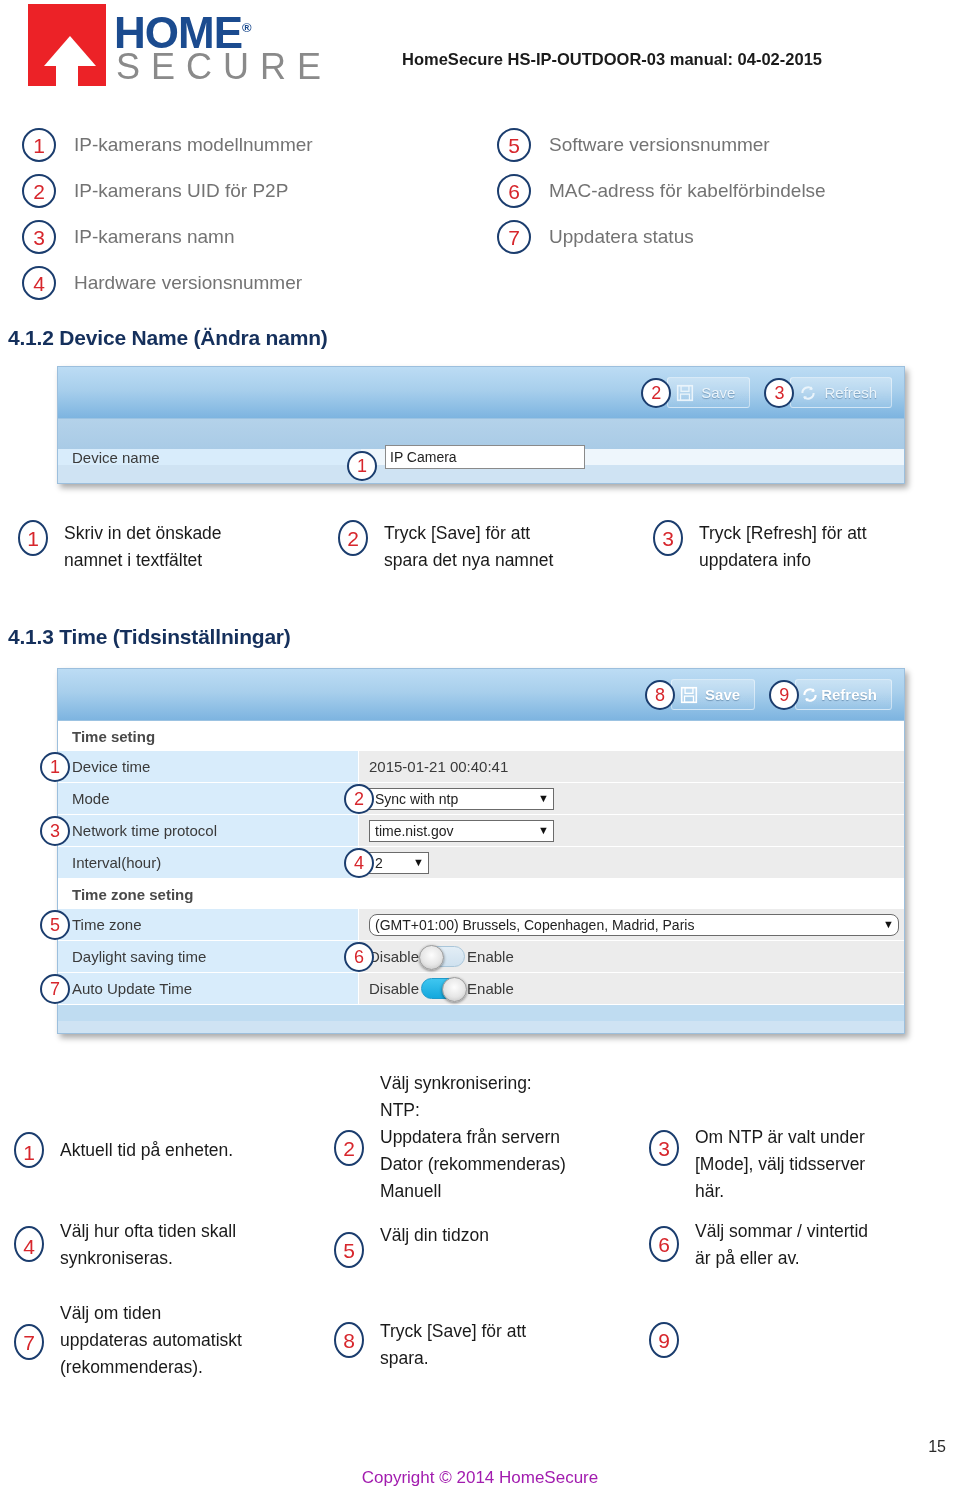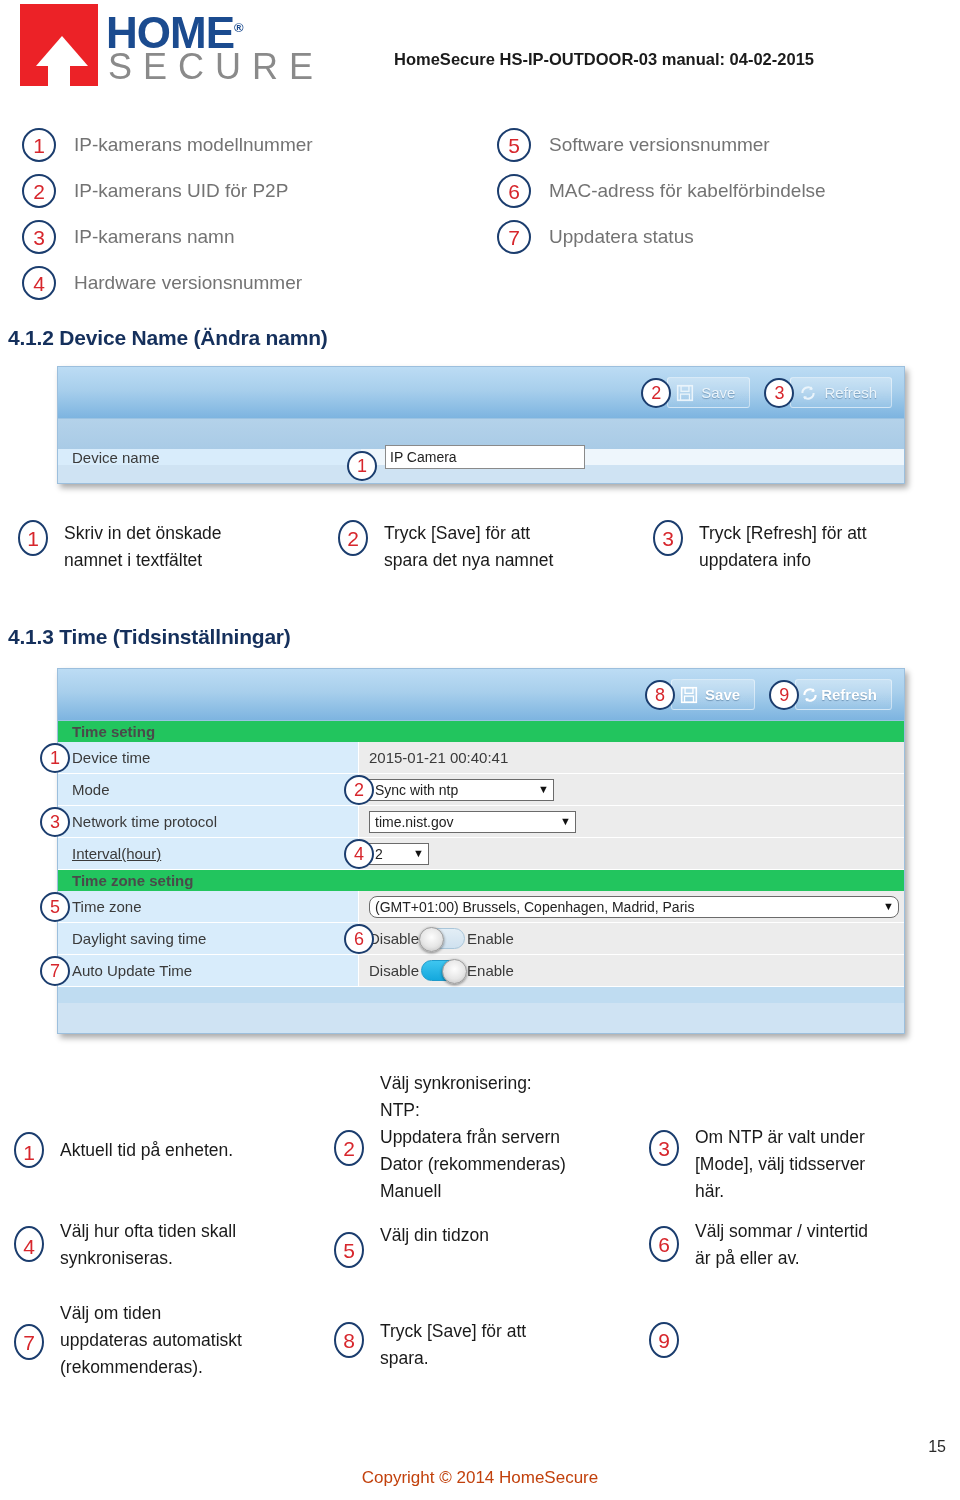--- a/index.html
+++ b/index.html
@@ -10,21 +10,21 @@
     background: #ffffff;
     font-family: "Liberation Sans", sans-serif;
     color: #1a1a1a;
     position: relative;
     overflow: hidden;
   }
 
   
   .page-header {
     position: absolute;
-    top: 0; left: 8px;
+    top: 0; left: 16px;
     width: 816px; height: 100px;
   }
   .logo-wrap {
     position: absolute;
     left: 12px; top: 4px;
     width: 290px; height: 88px;
   }
   .logo-square {
     position: absolute;
     left: 0; top: 0;
@@ -196,22 +196,22 @@
     flex: 1;
     background: #ececec;
     display: flex;
     align-items: center;
     padding-left: 10px;
     font-size: 15px;
     color: #3a3a3a;
     border-left: 1px solid #ffffff;
   }
   .ui-section-head {
-    height: 21px;
-    background: #22c55e;
+    height: 30px;
+    background: #ffffff;
     display: flex;
     align-items: center;
     padding-left: 14px;
     font-size: 15px;
     font-weight: bold;
     color: #4a4a4a;
   }
   .ui-footer-strip {
     height: 16px;
     background: #bfdcf1;
@@ -307,21 +307,21 @@
   .r2 .bl-cell { align-items: flex-start; }
   .r3 .bl-cell { align-items: flex-start; }
 
   
   .footer-copy {
     position: absolute;
     left: 0; top: 1468px;
     width: 960px;
     text-align: center;
     font-size: 17px;
-    color: #c2410c;
+    color: #a21caf;
   }
   .footer-page {
     position: absolute;
     right: 14px; top: 1438px;
     font-size: 16px;
     color: #2a2a2a;
   }
 </style>
 </head>
 <body>
@@ -491,29 +491,29 @@
       </span>
     </div>
   </div>
 
   <div class="ui-row">
     <div class="ui-row-label" style="position:relative;">
       <span class="badge small" style="position:absolute; left:-18px; top:1px; z-index:5;">3</span>
       <span>Network time protocol</span>
     </div>
     <div class="ui-row-value">
-      <span class="ui-select" style="width:207px;">
+      <span class="ui-select" style="width:185px;">
         <span>time.nist.gov</span>
         <span class="chev">▼</span>
       </span>
     </div>
   </div>
 
   <div class="ui-row">
-    <div class="ui-row-label" style="position:relative;text-decoration:underline;">
+    <div class="ui-row-label" style="position:relative;">
       <span>Interval(hour)</span>
       <span class="badge small" style="position:absolute; right:-16px; top:1px; z-index:5;">4</span>
     </div>
     <div class="ui-row-value">
       <span class="ui-select" style="width:60px;">
         <span>2</span>
         <span class="chev">▼</span>
       </span>
     </div>
   </div>

